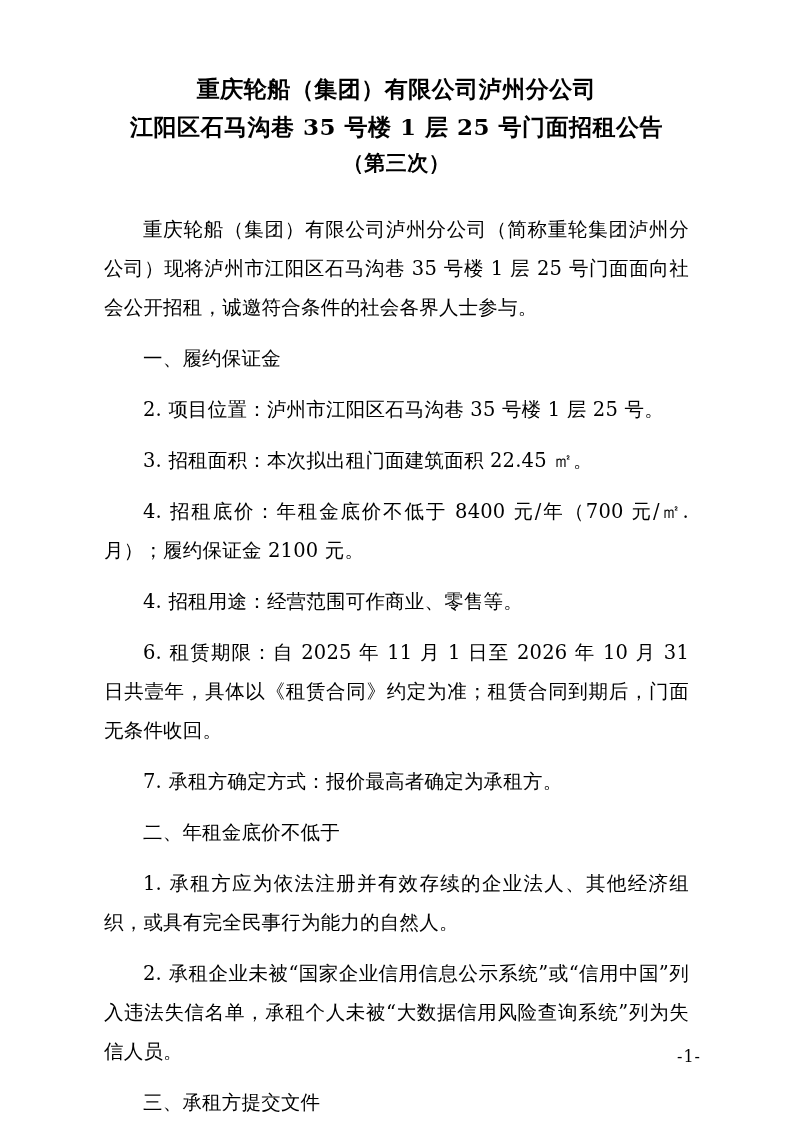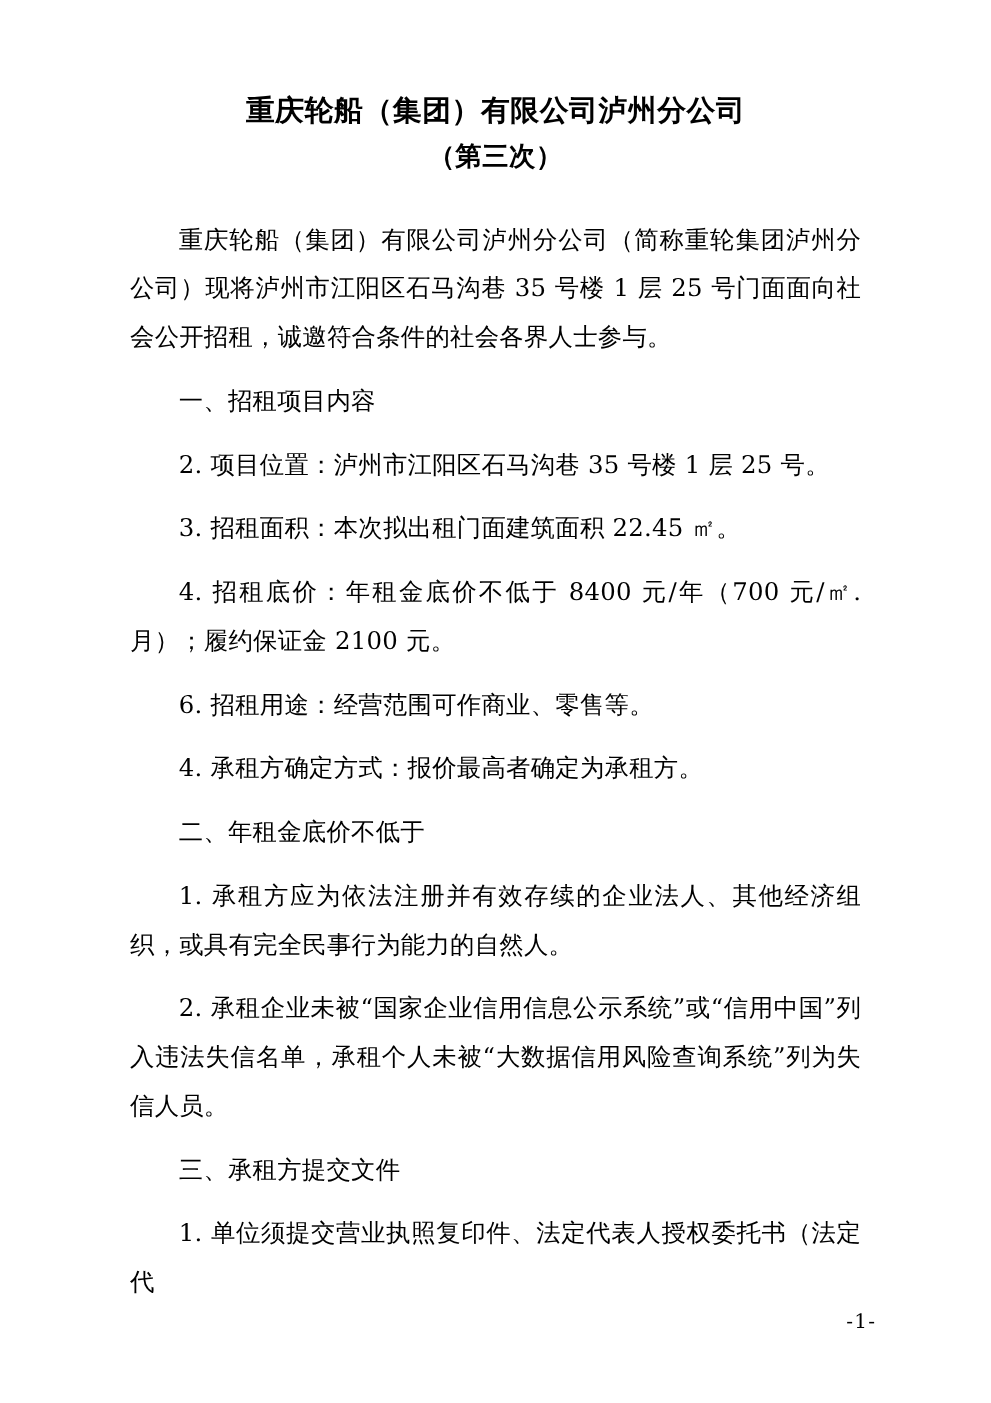--- a/index.html
+++ b/index.html
@@ -58,31 +58,33 @@
     letter-spacing: 1px;
   }
 </style>
 </head>
 <body>
 
 <div class="page">
 
   <div class="title-block">
     <div class="title-line">重庆轮船（集团）有限公司泸州分公司</div>
+    <div class="title-line">江阳区石马沟巷 35 号楼 1 层 25 号门面招租公告</div>
     <div class="title-line sub">（第三次）</div>
   </div>
 
   <div class="body-text">
     <p class="indent">重庆轮船（集团）有限公司泸州分公司（简称重轮集团泸州分公司）现将泸州市江阳区石马沟巷 35 号楼 1 层 25 号门面面向社会公开招租，诚邀符合条件的社会各界人士参与。</p>
-    <p class="indent">一、招租项目内容</p>
+    <p class="indent">一、履约保证金</p>
     <p class="indent">2. 项目位置：泸州市江阳区石马沟巷 35 号楼 1 层 25 号。</p>
     <p class="indent">3. 招租面积：本次拟出租门面建筑面积 22.45 ㎡。</p>
     <p class="indent">4. 招租底价：年租金底价不低于 8400 元/年（700 元/㎡. 月）；履约保证金 2100 元。</p>
-    <p class="indent">6. 招租用途：经营范围可作商业、零售等。</p>
-    <p class="indent">4. 承租方确定方式：报价最高者确定为承租方。</p>
+    <p class="indent">4. 招租用途：经营范围可作商业、零售等。</p>
+    <p class="indent">6. 租赁期限：自 2025 年 11 月 1 日至 2026 年 10 月 31 日共壹年，具体以《租赁合同》约定为准；租赁合同到期后，门面无条件收回。</p>
+    <p class="indent">7. 承租方确定方式：报价最高者确定为承租方。</p>
     <p class="indent">二、年租金底价不低于</p>
     <p class="indent">1. 承租方应为依法注册并有效存续的企业法人、其他经济组织，或具有完全民事行为能力的自然人。</p>
     <p class="indent">2. 承租企业未被“国家企业信用信息公示系统”或“信用中国”列入违法失信名单，承租个人未被“大数据信用风险查询系统”列为失信人员。</p>
     <p class="indent">三、承租方提交文件</p>
     <p class="indent">1. 单位须提交营业执照复印件、法定代表人授权委托书（法定代</p>
   </div>
 
   <div class="footer">-1-</div>
 
 </div>

